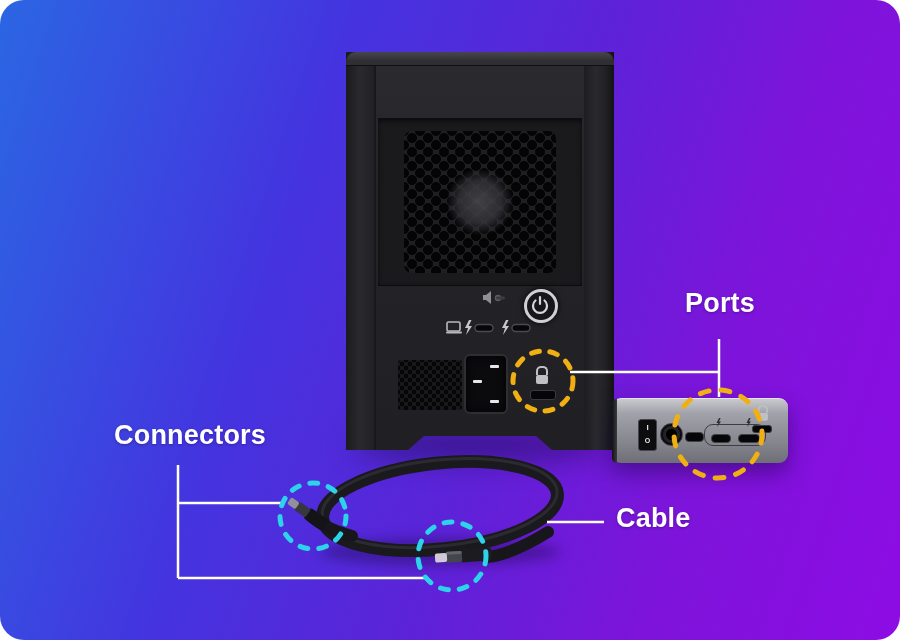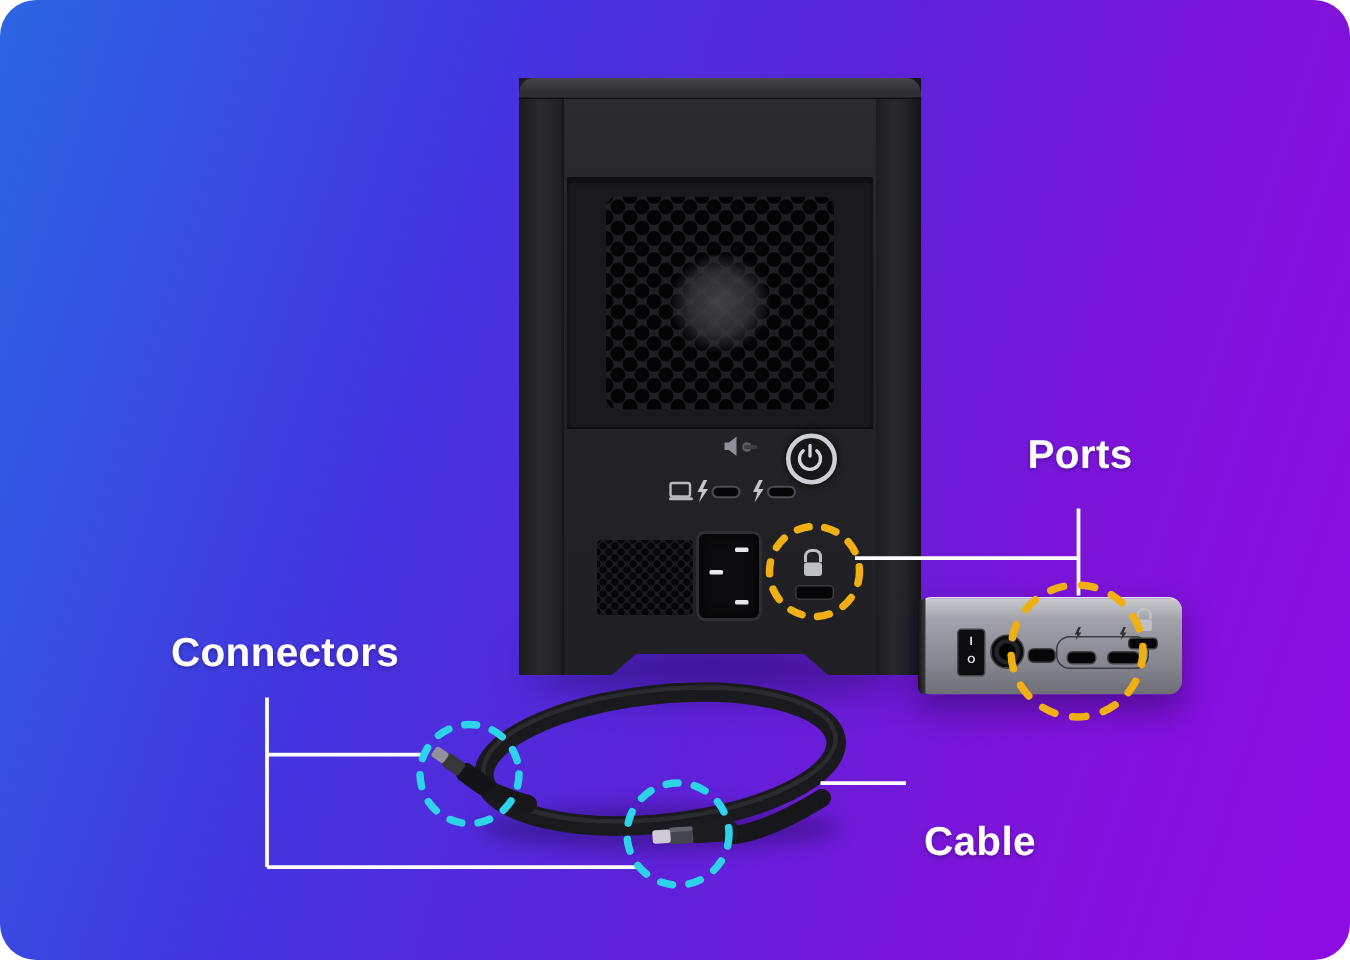--- a/index.html
+++ b/index.html
@@ -176,15 +176,15 @@
     <path d="M547 522 H604" stroke="#ffffff" stroke-width="2.5" fill="none"></path>
 
     <circle cx="543" cy="381" r="30" fill="none" stroke="#f0b013" stroke-width="5" stroke-dasharray="8 10.5" stroke-linecap="round"></circle>
     <circle cx="718" cy="434" r="44" fill="none" stroke="#f0b013" stroke-width="5" stroke-dasharray="9 12" stroke-linecap="round"></circle>
     <circle cx="313" cy="516" r="33" fill="none" stroke="#2cd3ea" stroke-width="5" stroke-dasharray="8 11" stroke-linecap="round"></circle>
     <circle cx="452" cy="556" r="34" fill="none" stroke="#2cd3ea" stroke-width="5" stroke-dasharray="8 11" stroke-linecap="round"></circle>
   </svg>
 
   <div class="callout-label" style="left:660px;top:288px;width:120px;text-align:center;">Ports</div>
   <div class="callout-label" style="left:114px;top:420px;">Connectors</div>
-  <div class="callout-label" style="left:616px;top:503px;margin-top:43px;">Cable</div>
+  <div class="callout-label" style="left:616px;top:503px;">Cable</div>
 
 </div>
 
 </body></html>

